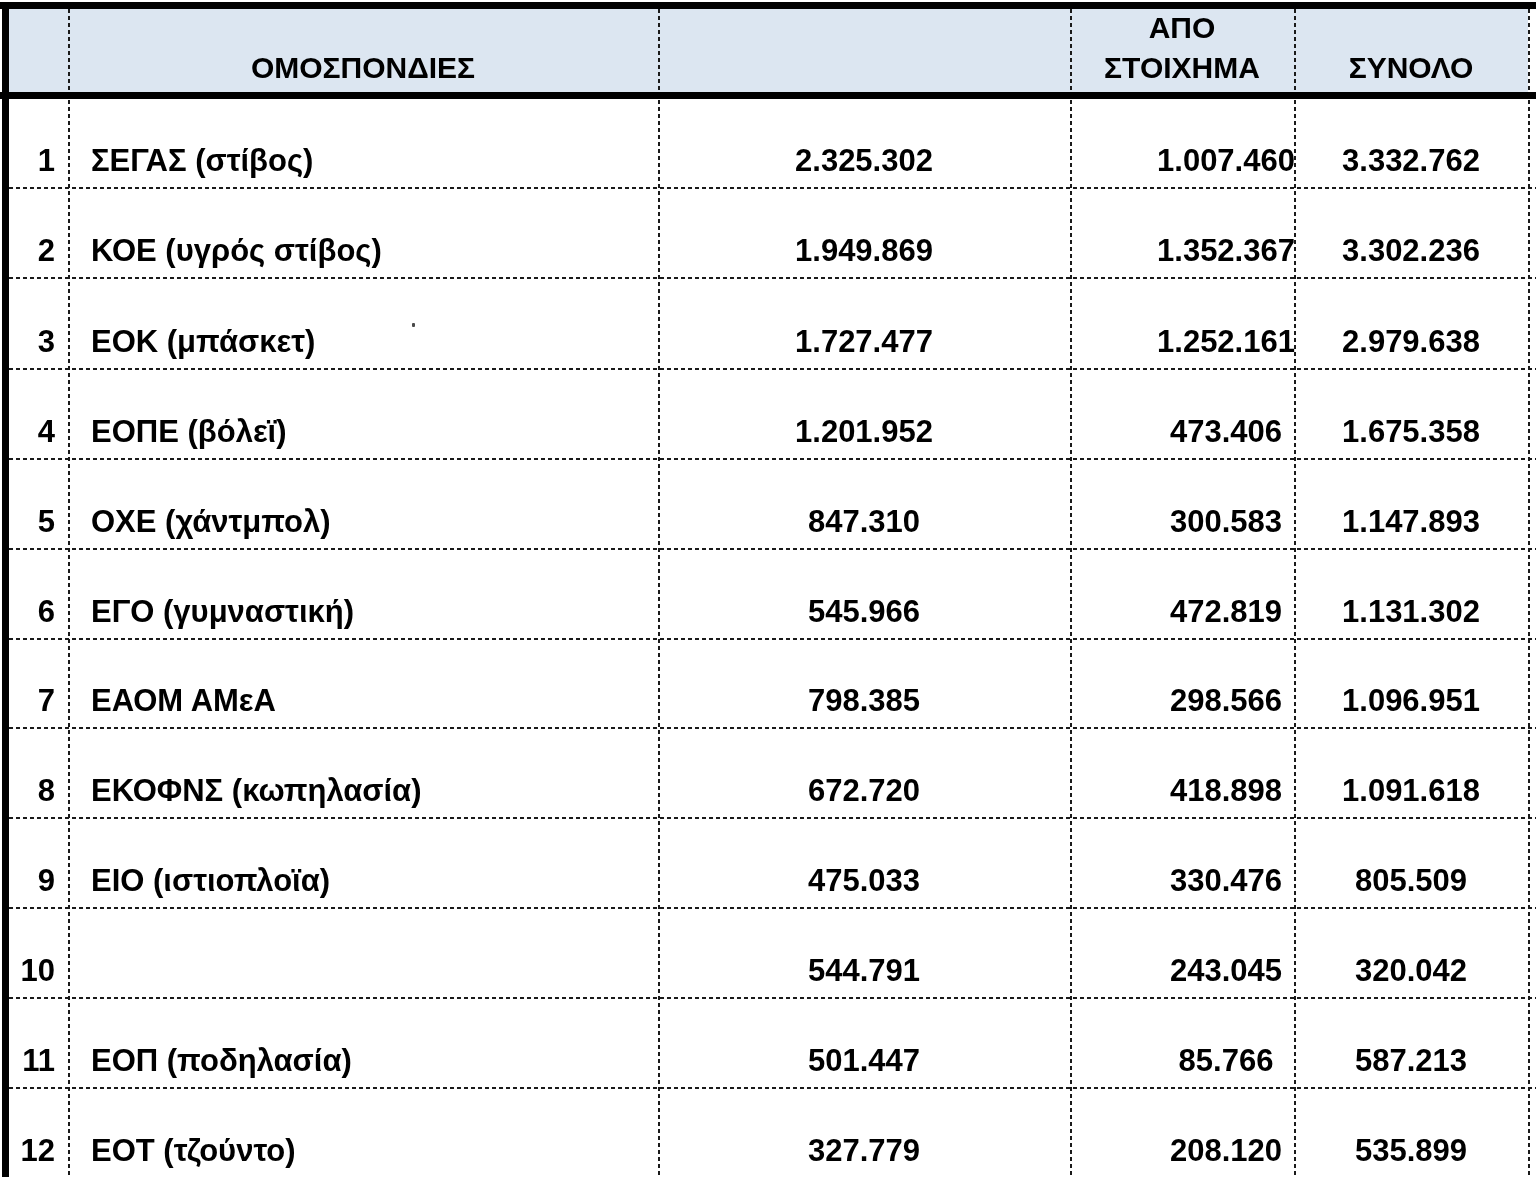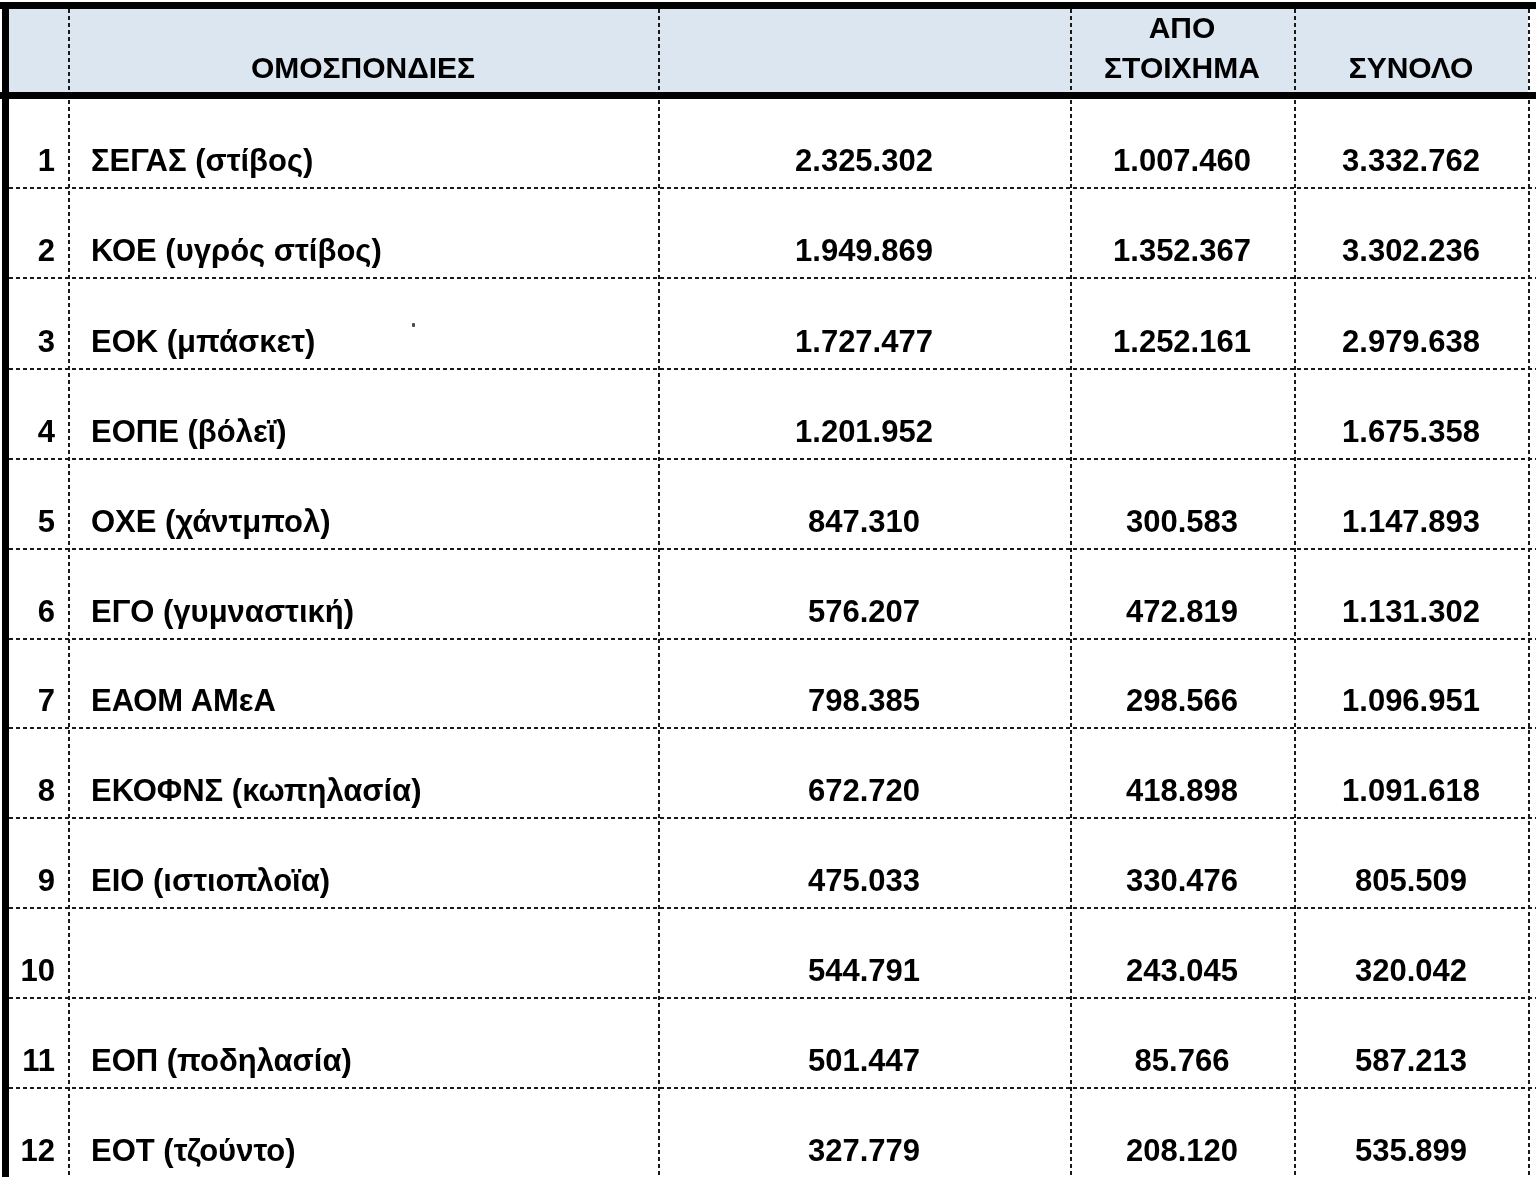--- a/index.html
+++ b/index.html
@@ -77,21 +77,21 @@
     align-items: flex-end;
     box-sizing: border-box;
     padding-bottom: 8px;
     font-size: 31px;
     font-weight: 700;
     white-space: nowrap;
   }
   .c-num  { left: 9px;    width: 59px;  justify-content: flex-end; padding-right: 13px; }
   .c-name { left: 69px;   width: 590px; justify-content: flex-start; padding-left: 22px; }
   .c-tak  { left: 658px;  width: 412px; justify-content: center; }
-  .c-apo  { left: 1070px; width: 224px; justify-content: center; text-align: center; }
+  .c-apo  { left: 1114px; width: 224px; justify-content: center; text-align: center; }
   .c-syn  { left: 1294px; width: 234px; justify-content: center; }
 
   #ink-dot {
     position: absolute;
     left: 412px; top: 323px;
     width: 3px; height: 4px;
     background: #4a4a4a;
     border-radius: 1px;
   }
 </style>
@@ -135,33 +135,34 @@
         <div class="cell c-num">3</div>
         <div class="cell c-name">ΕΟΚ (μπάσκετ)</div>
         <div class="cell c-tak">1.727.477</div>
         <div class="cell c-apo">1.252.161</div>
         <div class="cell c-syn">2.979.638</div>
       </div>
       <div class="row" style="top: 368px; height: 90px;">
         <div class="cell c-num">4</div>
         <div class="cell c-name">ΕΟΠΕ (βόλεϊ)</div>
         <div class="cell c-tak">1.201.952</div>
+        <div class="cell c-apo">473.406</div>
         <div class="cell c-syn">1.675.358</div>
       </div>
       <div class="row" style="top: 458px; height: 90px;">
         <div class="cell c-num">5</div>
         <div class="cell c-name">ΟΧΕ (χάντμπολ)</div>
         <div class="cell c-tak">847.310</div>
         <div class="cell c-apo">300.583</div>
         <div class="cell c-syn">1.147.893</div>
       </div>
       <div class="row" style="top: 548px; height: 90px;">
         <div class="cell c-num">6</div>
         <div class="cell c-name">ΕΓΟ (γυμναστική)</div>
-        <div class="cell c-tak">576.207</div>
+        <div class="cell c-tak">545.966</div>
         <div class="cell c-apo">472.819</div>
         <div class="cell c-syn">1.131.302</div>
       </div>
       <div class="row" style="top: 638px; height: 89px;">
         <div class="cell c-num">7</div>
         <div class="cell c-name">ΕΑΟΜ ΑΜεΑ</div>
         <div class="cell c-tak">798.385</div>
         <div class="cell c-apo">298.566</div>
         <div class="cell c-syn">1.096.951</div>
       </div>

